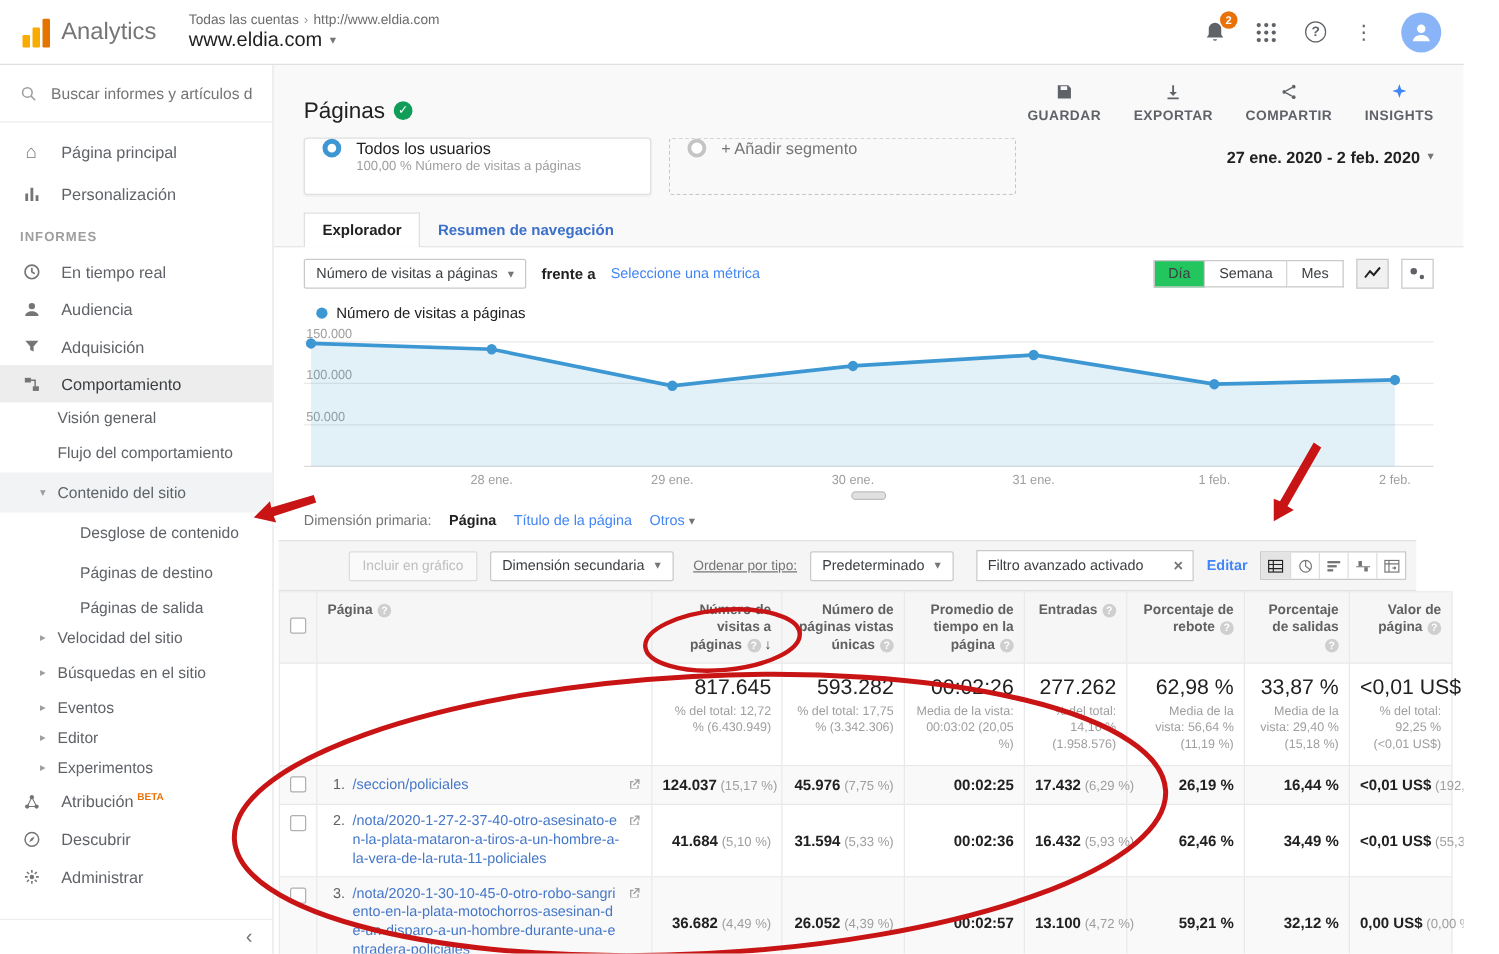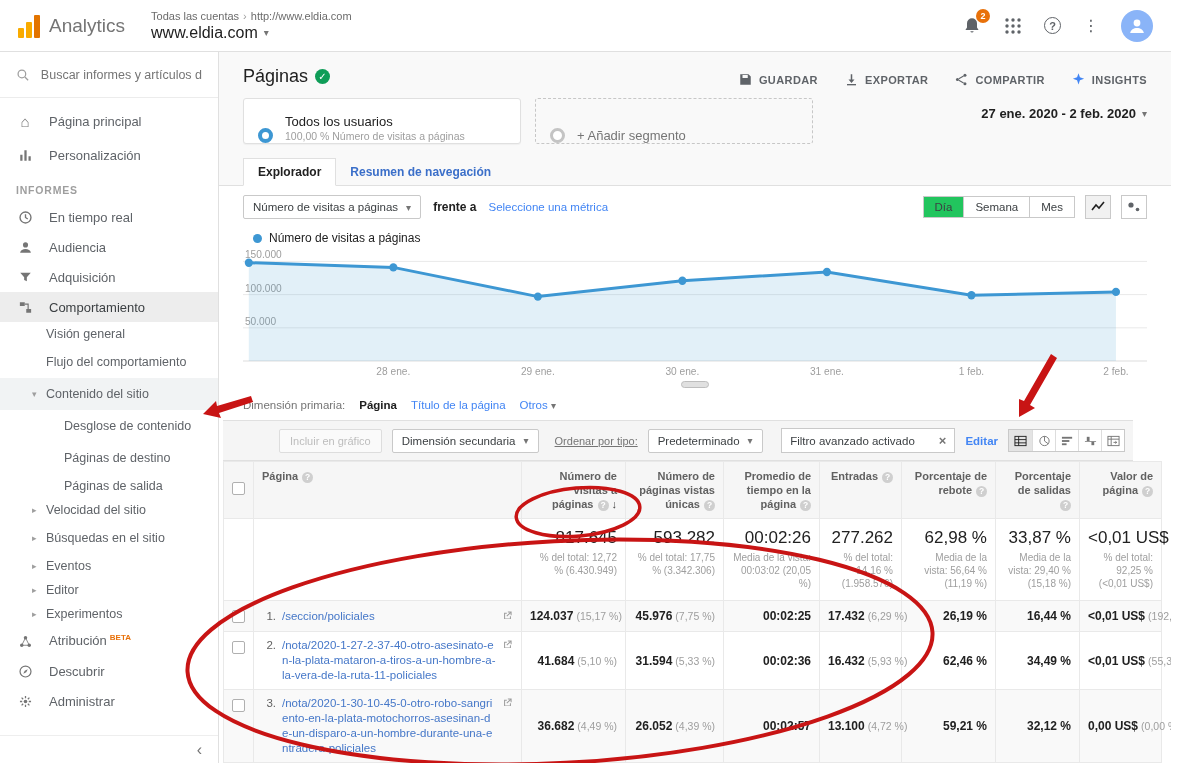--- a/index.html
+++ b/index.html
@@ -47,27 +47,27 @@
   .sub1.hl2{background:#f1f3f4;}
   .sub2.active{background:#e8f0fe;color:#4285f4;font-weight:bold;}
   .beta{font-size:8px;color:#e8710a;vertical-align:super;margin-left:3px;font-weight:bold;}
   .collapse-row{height:28px;min-height:28px;border-top:1px solid #eee;display:flex;align-items:center;justify-content:flex-end;padding:0 16px;color:#757575;font-size:16px;cursor:pointer;}
 
   
   .report-header{display:flex;align-items:flex-end;padding:14px 24px 9px 24px;background:#f9f9f9;}
   .report-title{font-size:18px;color:#212121;display:flex;align-items:center;gap:7px;}
   .check-badge{width:15px;height:15px;border-radius:50%;background:#0f9d58;color:#fff;font-size:10px;display:flex;align-items:center;justify-content:center;}
   .actions{margin-left:auto;display:flex;gap:26px;}
-  .action{display:flex;align-items:center;gap:6px;font-size:11px;font-weight:bold;color:#5f6368;letter-spacing:.4px;cursor:pointer;}
+  .action{display:flex;align-items:center;gap:6px;font-size:11px;font-weight:bold;color:#5f6368;letter-spacing:.4px;cursor:pointer;flex-direction:column;}
   .action svg{color:#5f6368;}
   .action.insights svg{color:#4285f4;}
 
   
   .segments{display:flex;align-items:flex-start;gap:14px;padding:2px 24px 12px;background:#f9f9f9;}
-  .seg-card{width:278px;height:46px;background:#fff;border:1px solid #e0e0e0;border-radius:3px;display:flex;align-items:flex-end;gap:12px;padding:0 14px;box-shadow:0 1px 1px rgba(0,0,0,.04);cursor:pointer;}
+  .seg-card{width:278px;height:46px;background:#fff;border:1px solid #e0e0e0;border-radius:3px;display:flex;align-items:flex-start;gap:12px;padding:0 14px;box-shadow:0 1px 1px rgba(0,0,0,.04);cursor:pointer;}
   .seg-card.dashed{border:1px dashed #c7c7c7;background:transparent;box-shadow:none;color:#757575;}
   .ring{width:15px;height:15px;border:4px solid #3d97d3;border-radius:50%;background:#fff;flex:none;}
   .ring.gray{border:3px solid #c4c4c4;}
   .seg-title{font-size:13px;color:#212121;line-height:16px;}
   .seg-sub{font-size:10.5px;color:#9e9e9e;line-height:13px;}
   .add-seg{font-size:13px;color:#757575;}
   .date-range{margin-left:auto;display:flex;align-items:center;gap:6px;font-size:13px;font-weight:bold;color:#212121;padding-top:8px;cursor:pointer;}
 
   
   .tabs{display:flex;align-items:flex-end;background:#f9f9f9;border-bottom:1px solid #e0e0e0;padding:0 24px;height:30px;min-height:30px;}

